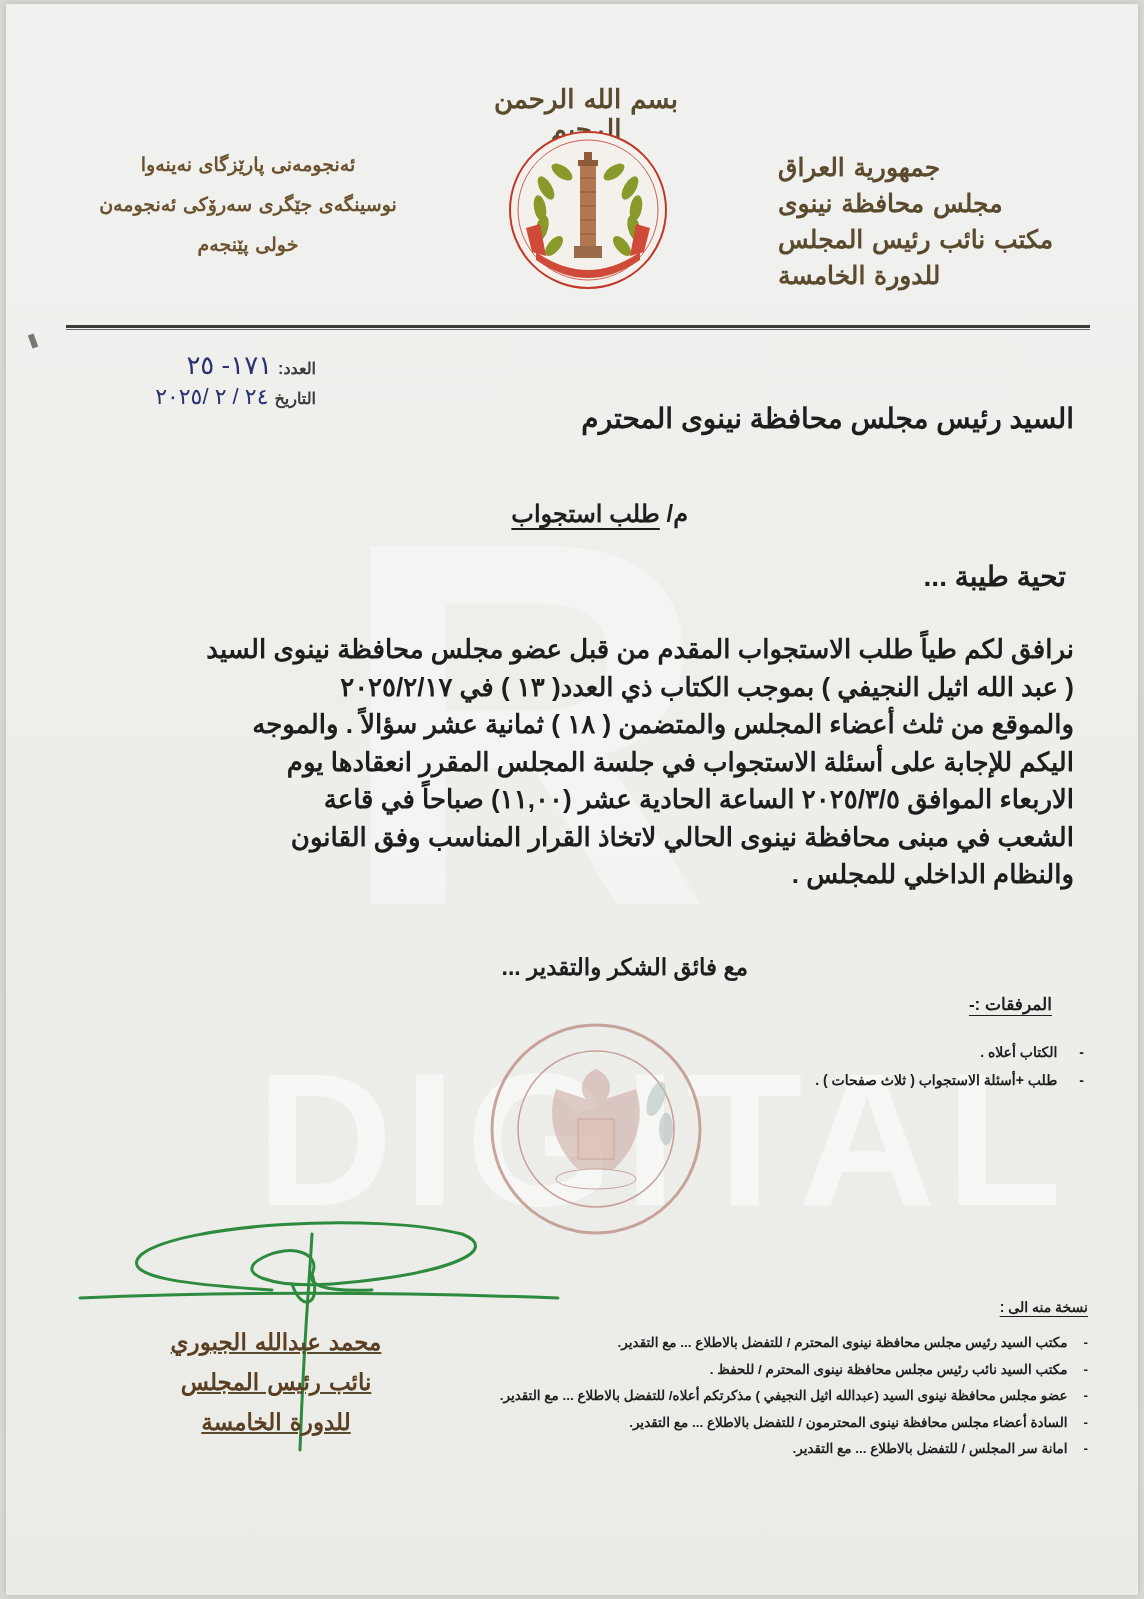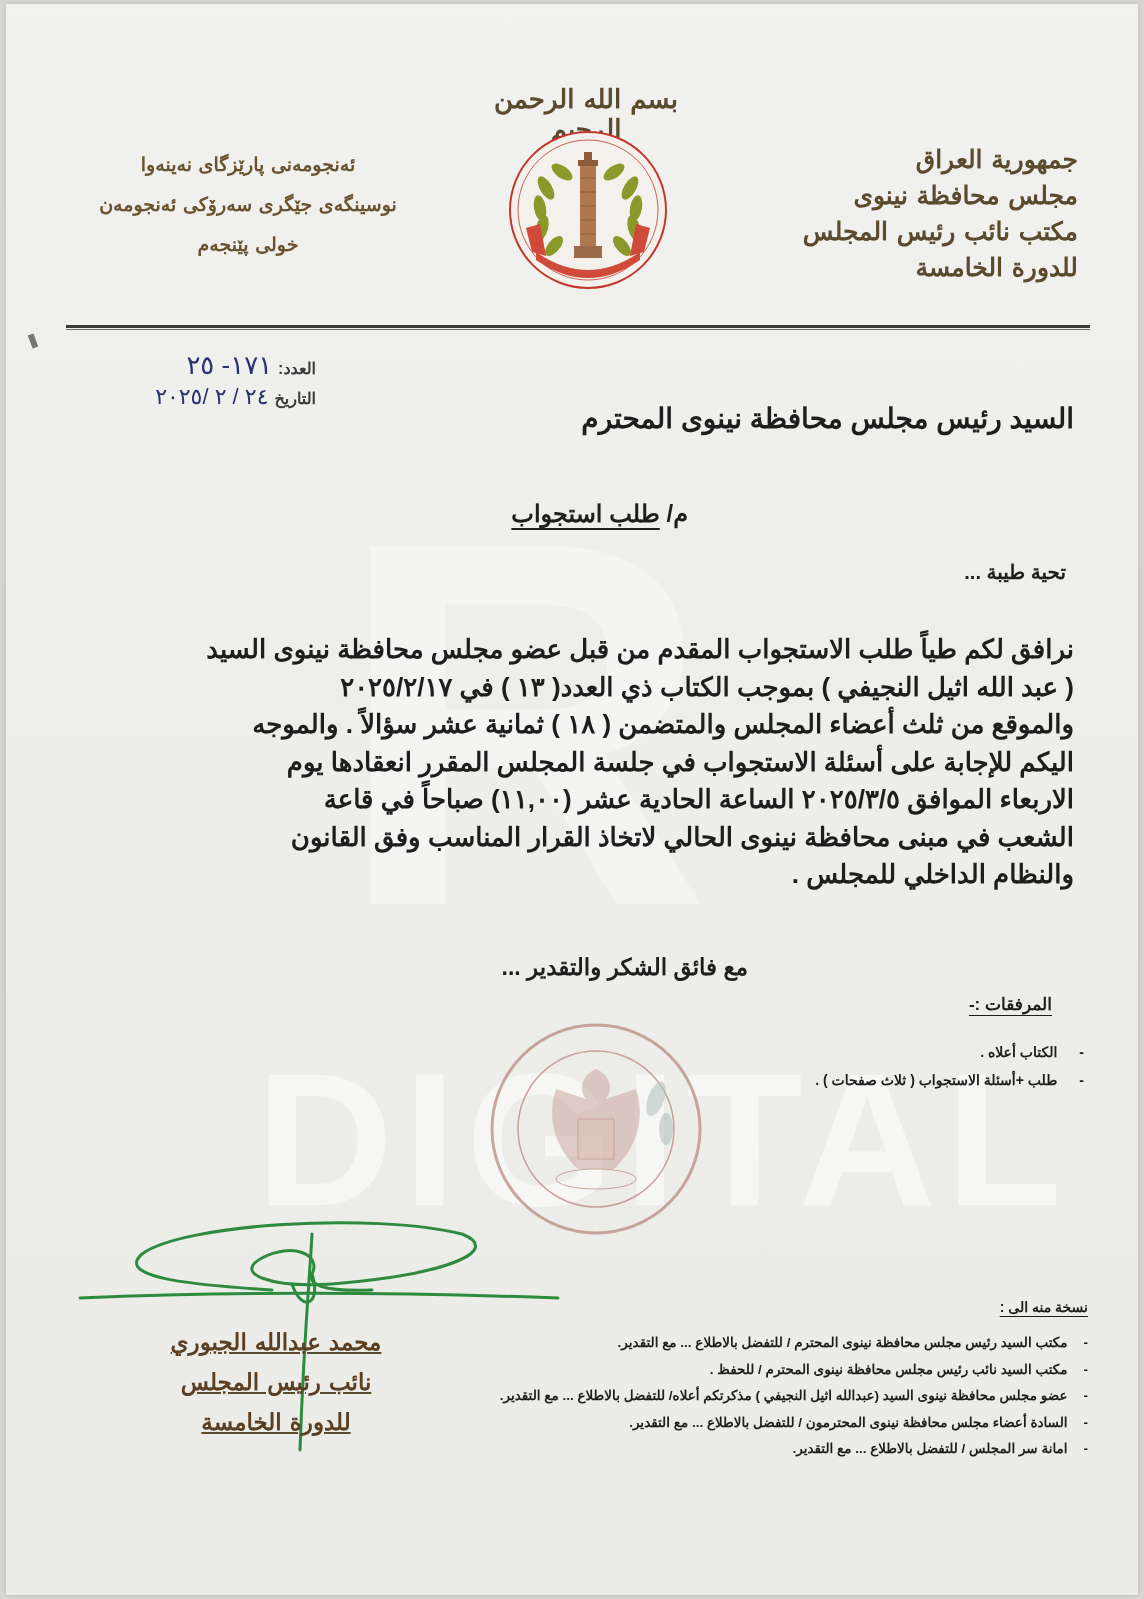--- a/index.html
+++ b/index.html
@@ -20,39 +20,39 @@
     font-family: "Liberation Sans", sans-serif; font-weight: bold;
     font-size: 190px; letter-spacing: 10px; color: rgba(255,255,255,0.55);
     direction: ltr; text-align: left; line-height: 190px;
   }
   .watermark-big {
     position: absolute; left: 330px; top: 420px; width: 500px; height: 600px;
     font-family: "Liberation Sans", sans-serif; font-weight: bold;
     font-size: 520px; color: rgba(255,255,255,0.35); direction: ltr; line-height: 600px;
   }
   .calli { font-family: "DejaVu Serif", serif; color: #5a4a2e; font-weight: bold; }
-  .hdr-right { position: absolute; right: 60px; top: 138px; width: 300px; text-align: right; }
+  .hdr-right { position: absolute; right: 60px; top: 146px; width: 300px; text-align: left; }
   .hdr-right div { font-size: 25px; line-height: 36px; white-space: nowrap; }
   .hdr-left { position: absolute; left: 62px; top: 140px; width: 360px; text-align: center; }
   .hdr-left div { font-size: 19px; line-height: 40px; white-space: nowrap; color: #6b5330; }
   .hdr-left .kt { font-size: 22px; }
   .basmala { position: absolute; left: 460px; top: 80px; width: 240px; text-align: center; font-size: 26px; }
   .logo { position: absolute; left: 500px; top: 124px; width: 164px; height: 164px; }
   .rule { position: absolute; left: 60px; right: 48px; top: 321px; height: 3px; background: #3a3a3a; }
   .rule2 { position: absolute; left: 60px; right: 48px; top: 325px; height: 1px; background: #6a6a6a; }
   .ref { position: absolute; left: 70px; top: 346px; width: 240px; direction: rtl; }
   .ref .row { display: flex; align-items: baseline; gap: 6px; height: 34px; }
   .ref .lbl { font-size: 16px; color: #3b3b3b; font-weight: bold; font-family: "Liberation Sans", sans-serif; }
   .ref .val { font-size: 26px; color: #2a3270; font-family: "Liberation Sans", sans-serif; direction: rtl; }
   .ref .val.small { font-size: 22px; }
   .body-text { font-family: "Liberation Sans", sans-serif; color: #1e1e1e; font-weight: bold; }
   .addressee { position: absolute; right: 64px; top: 398px; font-size: 28px; }
   .subject { position: absolute; right: 450px; top: 466px; font-size: 24px; margin-top: 30px; }
   .subject .u { text-decoration: underline; text-underline-offset: 6px; }
-  .greet { position: absolute; right: 72px; top: 556px; font-size: 20px; }
+  .greet { position: absolute; right: 72px; top: 556px; font-size: 28px; }
   .para { position: absolute; right: 64px; top: 627px; width: 1016px; font-size: 26px; line-height: 37.5px; text-align: justify; text-align-last: right; }
   .para p { white-space: nowrap; text-align: right; }
   .closing { position: absolute; right: 390px; top: 950px; font-size: 23px; }
   .att-title { position: absolute; right: 86px; top: 990px; font-size: 17px; text-decoration: underline; text-underline-offset: 5px; }
   .att-list { position: absolute; right: 54px; top: 1040px; font-size: 14px; list-style: none; }
   .att-list li { height: 28px; }
   .att-list li::before { content: "-"; margin-left: 22px; }
   .stamp { position: absolute; left: 480px; top: 1015px; width: 220px; height: 220px; opacity: 0.75; }
   .cc-title { position: absolute; right: 50px; top: 1295px; font-size: 14px; text-decoration: underline; text-underline-offset: 4px; }
   .cc-list { position: absolute; right: 50px; top: 1330px; list-style: none; font-size: 13.5px; }

